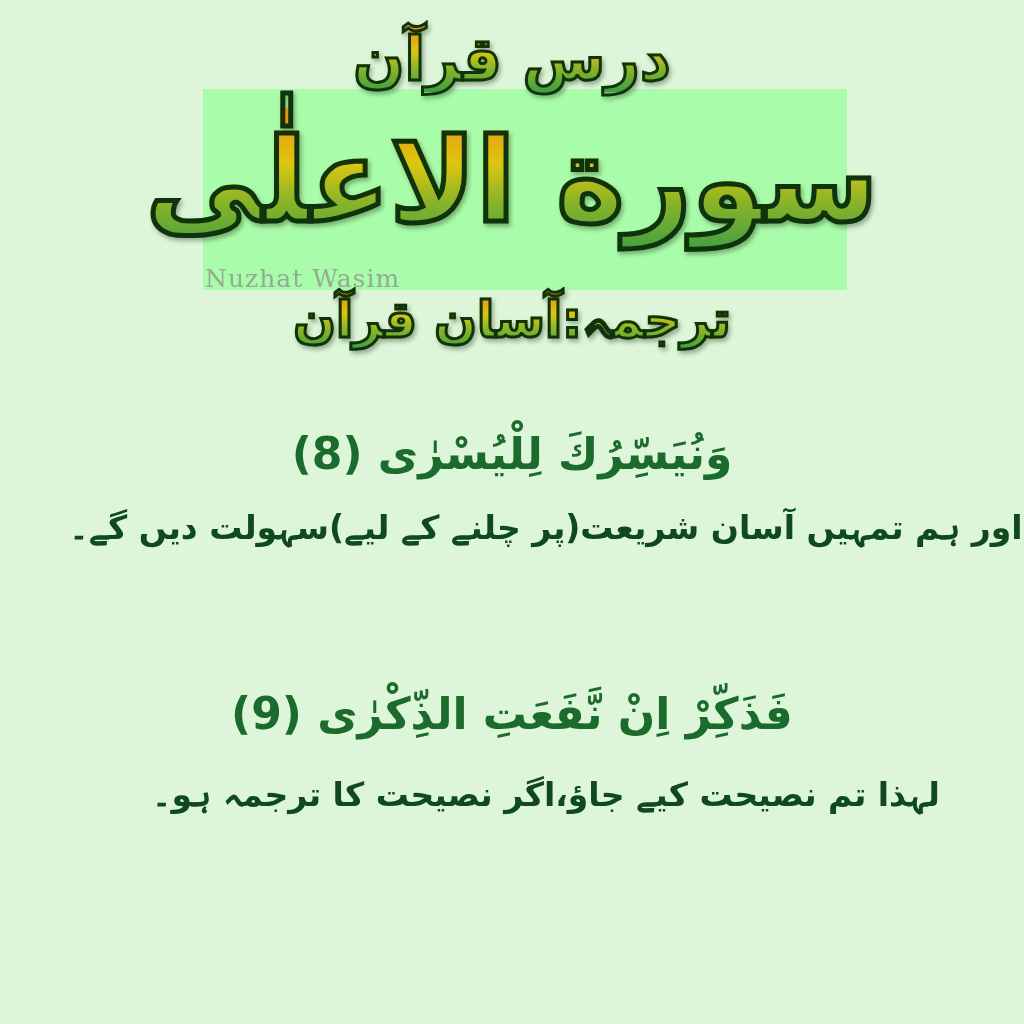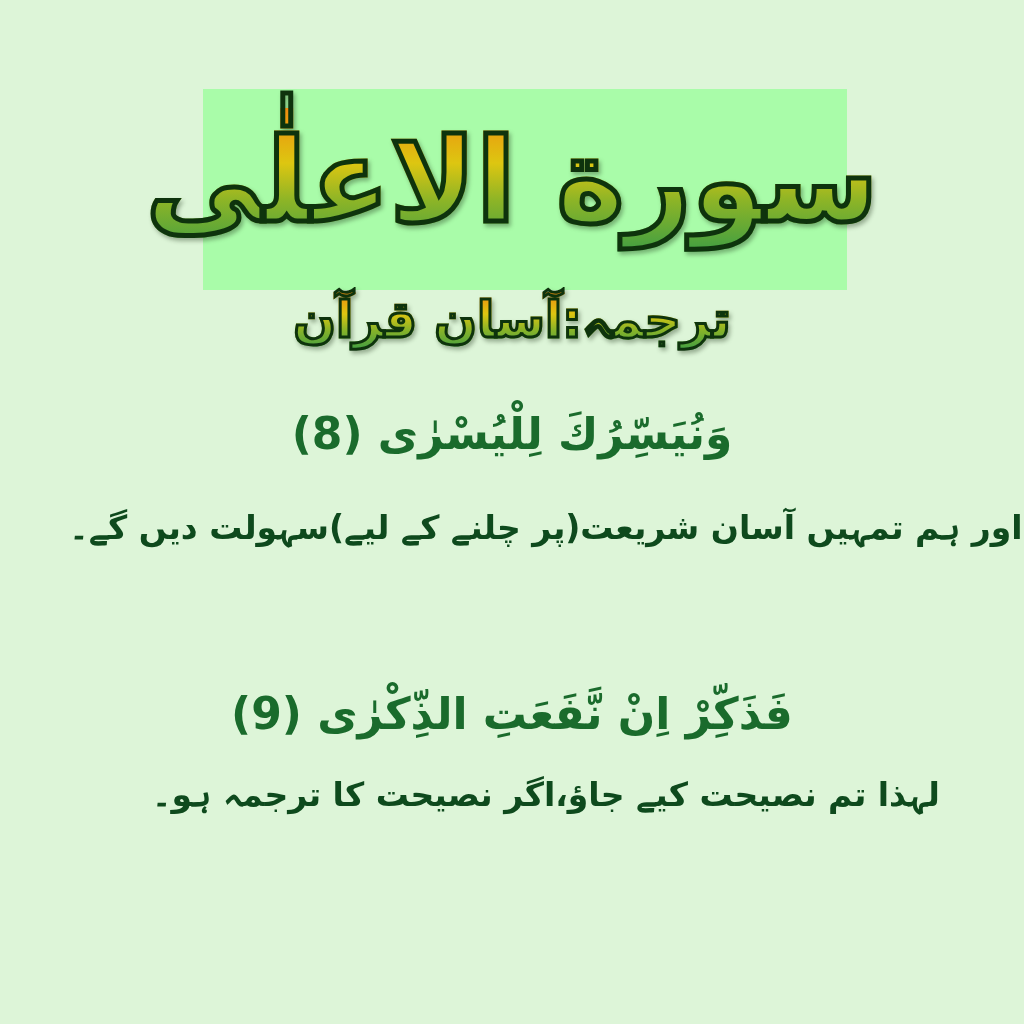--- a/index.html
+++ b/index.html
@@ -93,35 +93,37 @@
     position: absolute;
     left: 0;
     width: 100%;
     text-align: center;
     font-size: 33px;
     font-weight: bold;
     color: #0e4a1d;
     white-space: nowrap;
     padding-left: 34px;
   }
-  .arabic-v8 { top: 408px; }
+  .arabic-v8 { top: 428px; }
   .urdu-v8   { top: 508px; }
   .arabic-v9 { top: 688px; }
   .urdu-v9   { top: 775px; }
 </style>
 </head>
 <body>
 
 <div class="poster">
 
   <div class="band"></div>
 
+  <div class="kicker grad" dir="rtl">درس قرآن</div>
 
   <div class="title grad" dir="rtl">سورة الاعلٰى</div>
 
+  <div class="watermark">Nuzhat Wasim</div>
 
   <div class="subtitle grad" dir="rtl">ترجمہ:آسان قرآن</div>
 
   <section>
     <div class="arabic arabic-v8" dir="rtl">وَنُيَسِّرُكَ لِلْيُسْرٰى (8)</div>
     <div class="urdu urdu-v8" dir="rtl">اور ہم تمہیں آسان شریعت(پر چلنے کے لیے)سہولت دیں گے۔</div>
   </section>
 
   <section>
     <div class="arabic arabic-v9" dir="rtl">فَذَكِّرْ اِنْ نَّفَعَتِ الذِّكْرٰى (9)</div>

